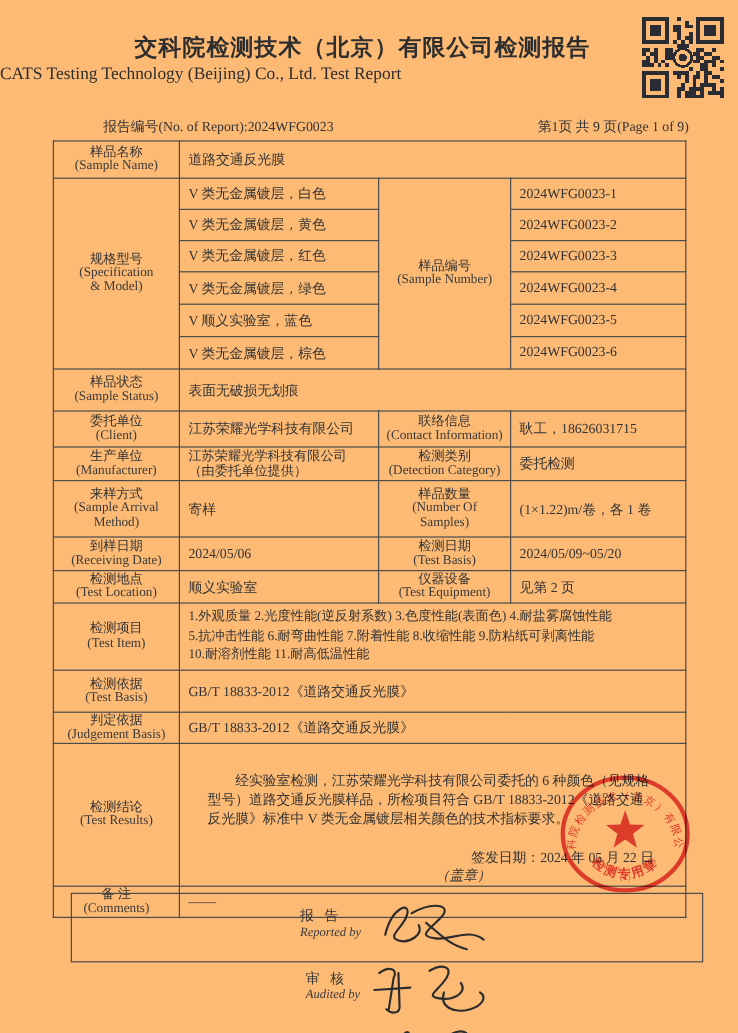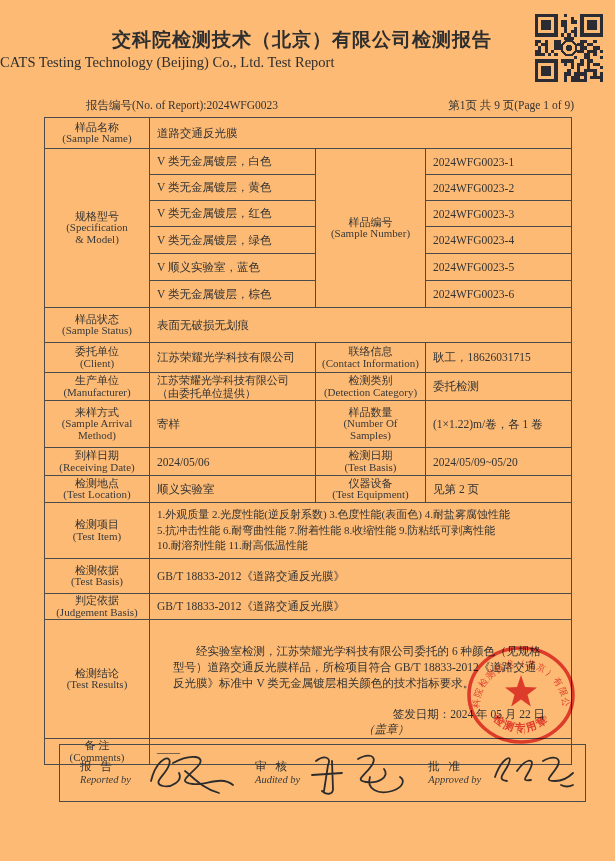--- a/index.html
+++ b/index.html
@@ -27,21 +27,21 @@
   .val{font-size:11.5px;color:#333;padding-left:7px !important;}
   .val2{font-size:11px;line-height:12.5px;}
   .items div{font-size:11px;line-height:15.5px;color:#333;}
   
   .results-cell{vertical-align:top !important;padding-top:7px !important;}
   .results-cell p{margin:16px;font-size:11.5px;line-height:16px;text-indent:2em;padding-right:6px;}
   .issue-date{margin-top:13px;text-align:right;font-size:11.5px;padding-right:22px;}
   .seal-note{text-align:right;font-size:11.5px;padding-right:158px;font-style:italic;}
   
   .sig-box{position:absolute;top:744px;left:59px;width:527px;height:58px;
-    border:1px solid #4b4b4b;box-sizing:border-box;display:flex;align-items:center;padding-left:20px;}
+    border:1px solid #4b4b4b;box-sizing:border-box;display:flex;align-items:center;padding-left:20px;flex-direction:column;}
   .sig-group{display:flex;align-items:center;}
   .sig-label{line-height:13px;}
   .sig-label .zh{font-size:11.5px;word-spacing:6px;color:#333;}
   .sig-label .en{font-size:10.5px;color:#3a3a3a;font-style:italic;}
   .sig-stroke{stroke:#2c2c2c;stroke-width:1.8;fill:none;stroke-linecap:round;}
   
   .stamp{position:absolute;top:645px;left:464px;width:114px;height:104px;
     mix-blend-mode:multiply;opacity:.88;pointer-events:none;}
 </style>
 </head>

